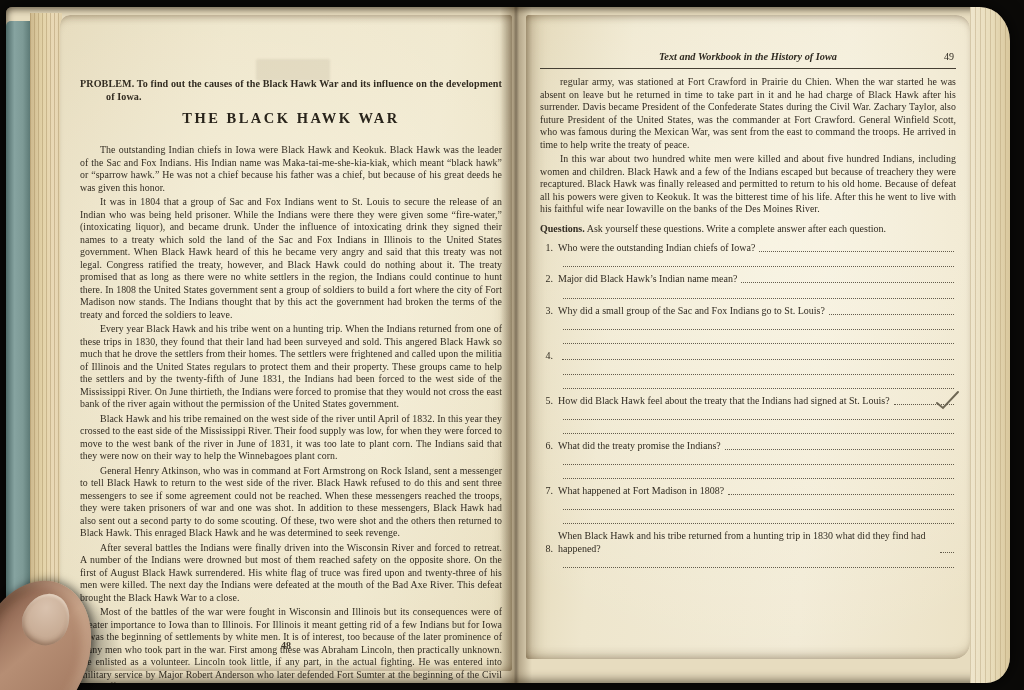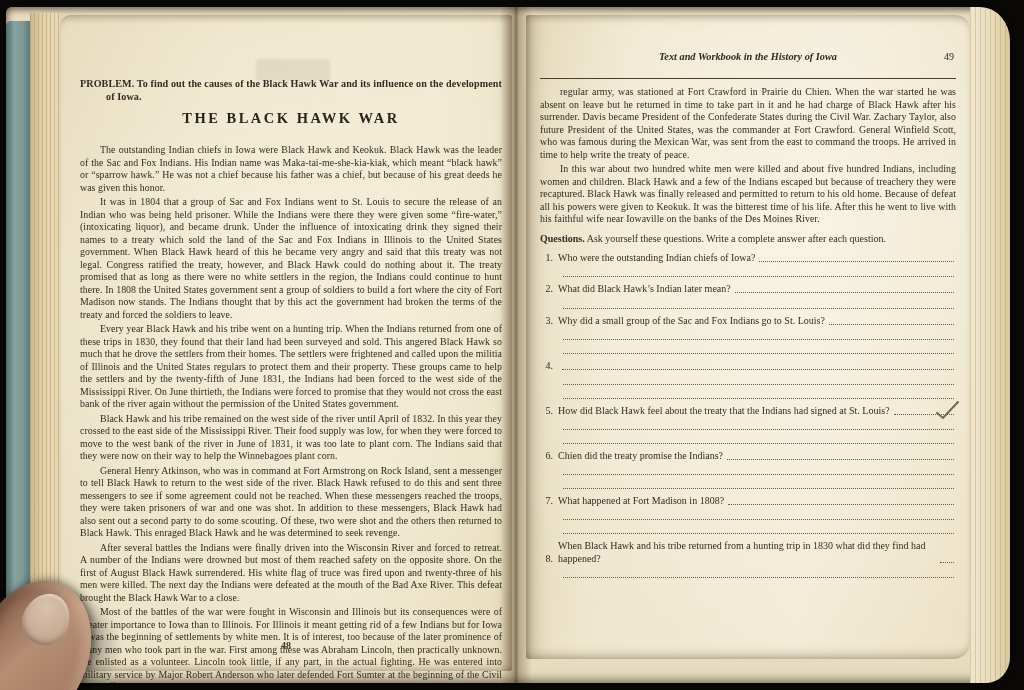--- a/index.html
+++ b/index.html
@@ -64,21 +64,21 @@
 
   
   .lp-content { position:absolute; left:20px; right:10px; top:62px; color:#322c22; }
   .rp-content { position:absolute; left:14px; right:14px; top:36px; color:#322c22; }
 
   .problem { font-weight:bold; font-size:10.1px; line-height:13px; text-align:justify; padding-left:26px; text-indent:-26px; letter-spacing:.1px; }
   .chapter-title { text-align:center; font-weight:bold; font-size:14.5px; letter-spacing:2.5px; margin:7px 0 17px; color:#29241b; }
   .body-par { font-size:9.9px; line-height:12.5px; text-align:justify; text-indent:20px; margin-bottom:2px; letter-spacing:.05px; }
   .page-num-left { position:absolute; left:0; right:0; bottom:20px; text-align:center; font-size:10px; font-weight:bold; color:#3a342a; }
 
-  .running-header { position:relative; height:15px; margin-bottom:12px; }
+  .running-header { position:relative; height:15px; margin-bottom:2px; }
   .rh-title { position:absolute; left:0; right:0; text-align:center; font-style:italic; font-weight:bold; font-size:10.3px; color:#2f2a21; }
   .rh-num { position:absolute; right:2px; top:0; font-size:10px; font-weight:normal; color:#2f2a21; }
   .rh-rule { border-bottom:1.4px solid #453f33; margin-bottom:7px; }
 
   .refs { margin-top:5px; font-size:10px; line-height:14.5px; }
   .refs-heading { font-weight:bold; }
   .ref-item { margin-left:42px; }
   .ref-title { font-weight:bold; }
 
   .q-intro { margin-top:7px; margin-bottom:7px; font-size:10px; }
@@ -157,21 +157,21 @@
               <span class="q-num">1.</span>
               <span class="q-text">Who were the outstanding Indian chiefs of Iowa?</span>
               <span class="q-leader"></span>
             </div>
           <div class="answer-line"></div>
         </div>
 
         <div class="question">
           <div class="q-row">
               <span class="q-num">2.</span>
-              <span class="q-text">What did Black Hawk’s Indian later mean?</span>
+              <span class="q-text">Major did Black Hawk’s Indian name mean?</span>
               <span class="q-leader"></span>
             </div>
           <div class="answer-line"></div>
         </div>
 
         <div class="question">
           <div class="q-row">
               <span class="q-num">3.</span>
               <span class="q-text">Why did a small group of the Sac and Fox Indians go to St. Louis?</span>
               <span class="q-leader"></span>
@@ -198,21 +198,21 @@
                 <path d="M3 13 L9 18 L24 2" fill="none" stroke="#6e6754" stroke-width="2" stroke-linecap="round"></path>
               </svg>
           </div>
           <div class="answer-line"></div>
           <div class="answer-line"></div>
         </div>
 
         <div class="question">
           <div class="q-row">
               <span class="q-num">6.</span>
-              <span class="q-text">Chien did the treaty promise the Indians?</span>
+              <span class="q-text">What did the treaty promise the Indians?</span>
               <span class="q-leader"></span>
             </div>
           <div class="answer-line"></div>
           <div class="answer-line"></div>
         </div>
 
         <div class="question">
           <div class="q-row">
               <span class="q-num">7.</span>
               <span class="q-text">What happened at Fort Madison in 1808?</span>

